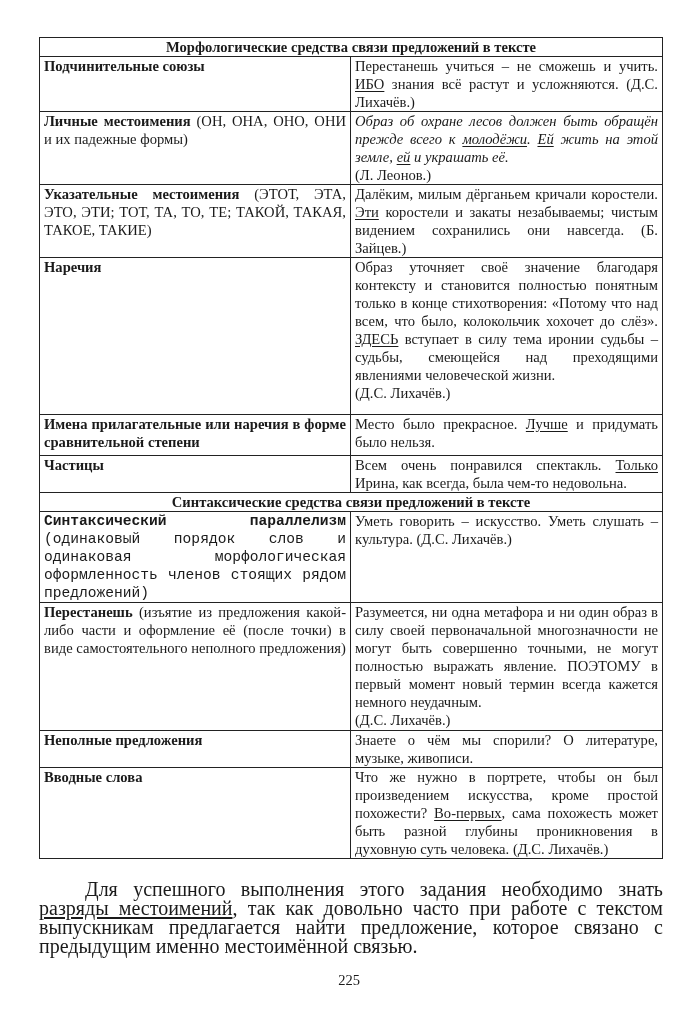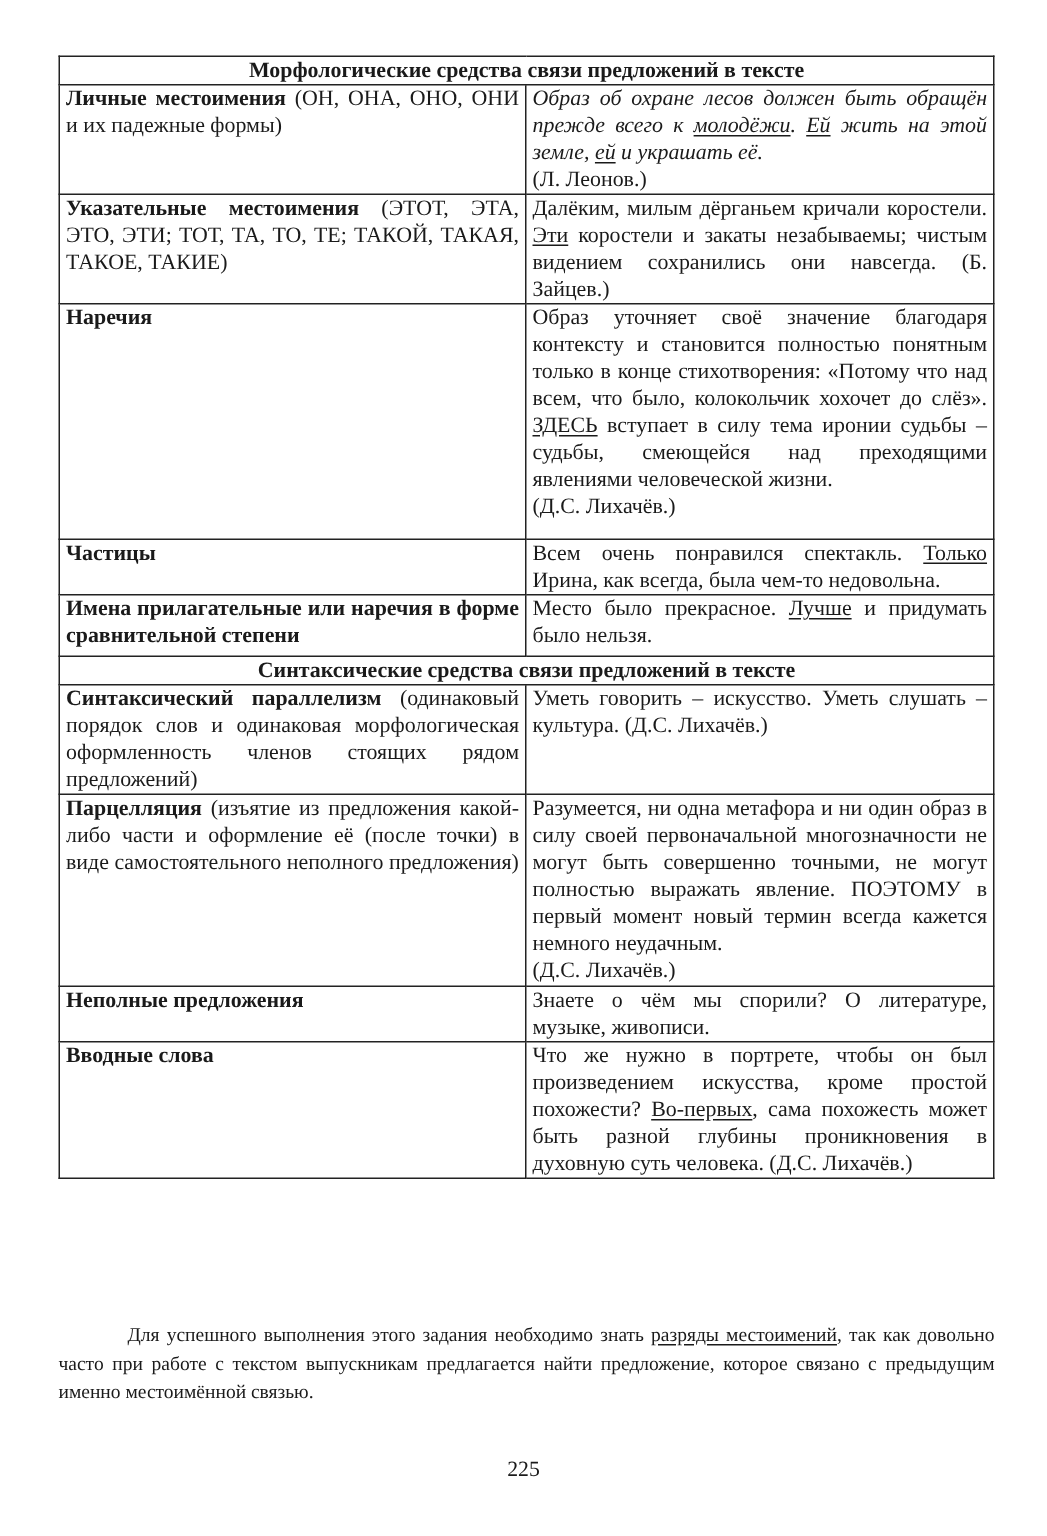--- a/index.html
+++ b/index.html
@@ -22,21 +22,21 @@
   td.sect {
     text-align: center; font-weight: bold; height: 18px;
   }
   td.left { text-align: justify; }
   td.right { text-align: justify; }
   .term { font-weight: bold; }
   .u { text-decoration: underline; text-underline-offset: 2px; }
   .i { font-style: italic; }
   .para {
     position: absolute; left: 39px; top: 880px; width: 624px;
-    font-size: 13px; line-height: 19px; text-align: justify;
+    font-size: 20px; line-height: 19px; text-align: justify;
   }
   .para .indent { display: inline-block; width: 46px; }
   .pagenum {
     position: absolute; left: 0; top: 972px; width: 698px; text-align: center;
     font-size: 14.5px;
   }
 </style>
 </head>
 <body>
 
@@ -44,48 +44,52 @@
   <table class="main">
     <colgroup>
         <col class="c1">
         <col class="c2">
       </colgroup>
     <tbody id="tbody">
         <tr>
           <td colspan="2" class="sect">Морфологические средства связи предложений в тексте</td>
         </tr>
         <tr>
+          <td class="left" style="height: 50px;"><span class="term">Подчинительные союзы</span><span></span></td>
+          <td class="right"><span>Перестанешь учиться – не сможешь и учить. </span><span class="u">ИБО</span><span> знания всё растут и усложняются. (Д.С. Лихачёв.)</span></td>
+        </tr>
+        <tr>
           <td class="left" style="height: 72px;"><span class="term">Личные местоимения</span><span> (ОН, ОНА, ОНО, ОНИ и их падежные формы)</span></td>
           <td class="right"><span class="i">Образ об охране лесов должен быть обращён прежде всего к </span><span class="u i">молодёжи</span><span class="i">. </span><span class="u i">Ей</span><span class="i"> жить на этой земле, </span><span class="u i">ей</span><span class="i"> и украшать её.</span><br><span>(Л. Леонов.)</span></td>
         </tr>
         <tr>
           <td class="left" style="height: 72px;"><span class="term">Указательные местоимения</span><span> (ЭТОТ, ЭТА, ЭТО, ЭТИ; ТОТ, ТА, ТО, ТЕ; ТАКОЙ, ТАКАЯ, ТАКОЕ, ТАКИЕ)</span></td>
           <td class="right"><span>Далёким, милым дёрганьем кричали коростели. </span><span class="u">Эти</span><span> коростели и закаты незабываемы; чистым видением сохранились они навсегда. (Б. Зайцев.)</span></td>
         </tr>
         <tr>
           <td class="left" style="height: 156px;"><span class="term">Наречия</span><span></span></td>
           <td class="right"><span>Образ уточняет своё значение благодаря контексту и становится полностью понятным только в конце стихотворения: «Потому что над всем, что было, колокольчик хохочет до слёз». </span><span class="u">ЗДЕСЬ</span><span> вступает в силу тема иронии судьбы – судьбы, смеющейся над преходящими явлениями человеческой жизни.</span><br><span>(Д.С. Лихачёв.)</span></td>
         </tr>
         <tr>
+          <td class="left" style="height: 40px;"><span class="term">Имена прилагательные или наречия в форме сравнительной степени</span><span></span></td>
+          <td class="right"><span>Место было прекрасное. </span><span class="u">Лучше</span><span> и придумать было нельзя.</span></td>
+        </tr>
+        <tr>
           <td class="left" style="height: 32px;"><span class="term">Частицы</span><span></span></td>
           <td class="right"><span>Всем очень понравился спектакль. </span><span class="u">Только</span><span> Ирина, как всегда, была чем-то недовольна.</span></td>
-        </tr>
-        <tr>
-          <td class="left" style="height: 40px;"><span class="term">Имена прилагательные или наречия в форме сравнительной степени</span><span></span></td>
-          <td class="right"><span>Место было прекрасное. </span><span class="u">Лучше</span><span> и придумать было нельзя.</span></td>
         </tr>
         <tr>
           <td colspan="2" class="sect">Синтаксические средства связи предложений в тексте</td>
         </tr>
         <tr>
-          <td class="left" style="height: 69px;"><span class="term">Синтаксический параллелизм</span><span> (одинаковый порядок слов и одинаковая морфологическая оформленность членов стоящих рядом предложений)</span></td>
+          <td class="left" style="height: 69px; font-family: Liberation Mono, monospace;"><span class="term">Синтаксический параллелизм</span><span> (одинаковый порядок слов и одинаковая морфологическая оформленность членов стоящих рядом предложений)</span></td>
           <td class="right"><span>Уметь говорить – искусство. Уметь слушать – культура. (Д.С. Лихачёв.)</span></td>
         </tr>
         <tr>
-          <td class="left" style="height: 127px;"><span class="term">Парцелляция</span><span> (изъятие из предложения какой-либо части и оформление её (после точки) в виде самостоятельного неполного предложения)</span></td>
+          <td class="left" style="height: 127px;"><span class="term">Перестанешь</span><span> (изъятие из предложения какой-либо части и оформление её (после точки) в виде самостоятельного неполного предложения)</span></td>
           <td class="right"><span>Разумеется, ни одна метафора и ни один образ в силу своей первоначальной многозначности не могут быть совершенно точными, не могут полностью выражать явление. ПОЭТОМУ в первый момент новый термин всегда кажется немного неудачным.</span><br><span>(Д.С. Лихачёв.)</span></td>
         </tr>
         <tr>
           <td class="left" style="height: 34px;"><span class="term">Неполные предложения</span><span></span></td>
           <td class="right"><span>Знаете о чём мы спорили? О литературе, музыке, живописи.</span></td>
         </tr>
         <tr>
           <td class="left" style="height: 86px;"><span class="term">Вводные слова</span><span></span></td>
           <td class="right"><span>Что же нужно в портрете, чтобы он был произведением искусства, кроме простой похожести? </span><span class="u">Во-первых</span><span>, сама похожесть может быть разной глубины проникновения в духовную суть человека. (Д.С. Лихачёв.)</span></td>
         </tr>

